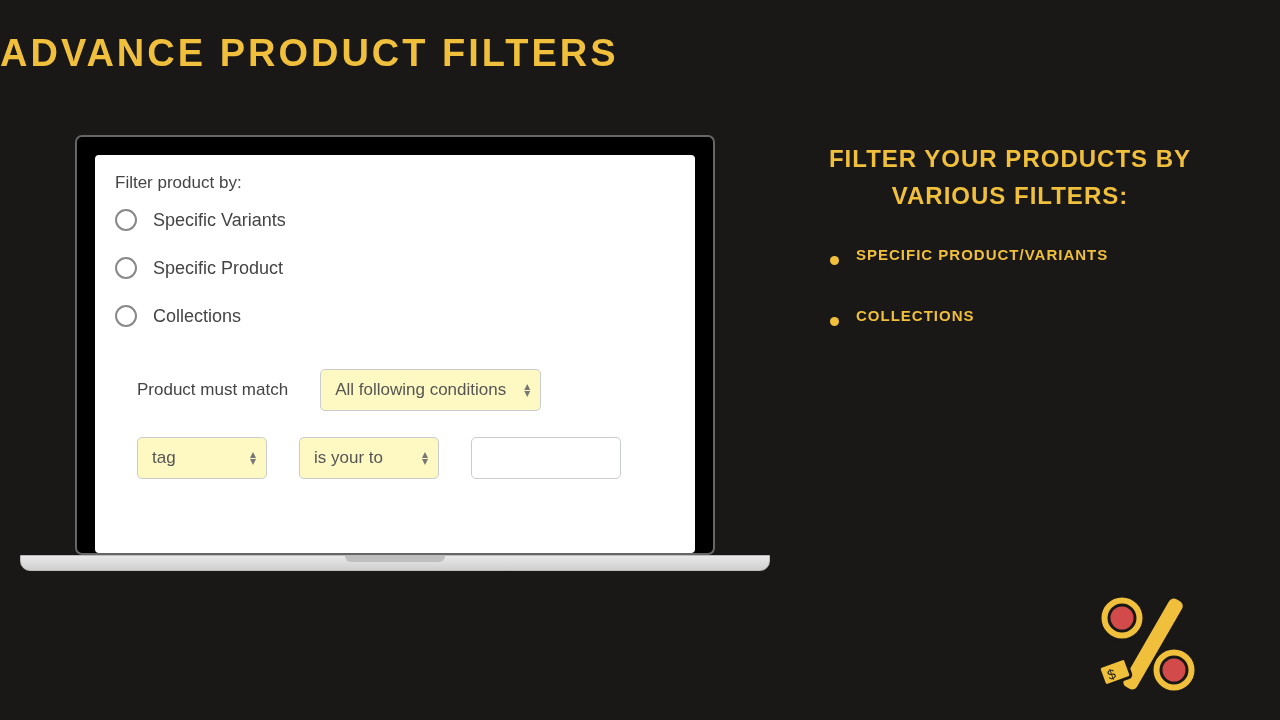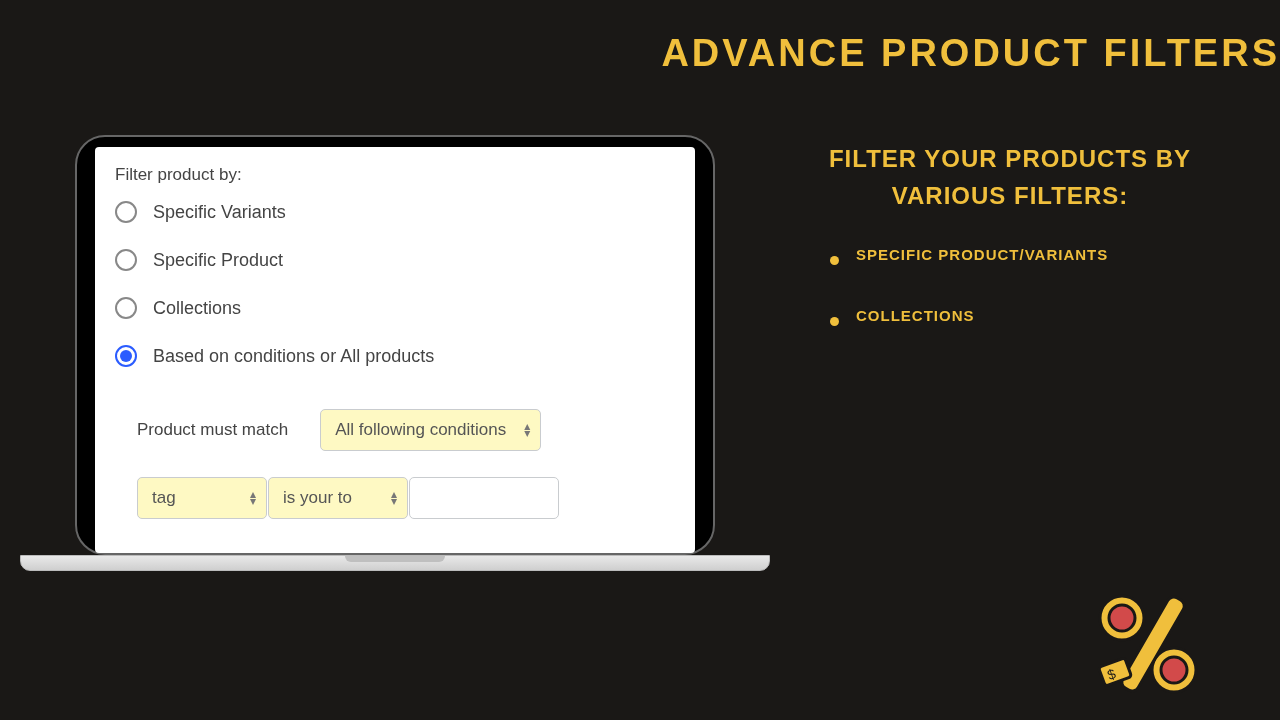--- a/index.html
+++ b/index.html
@@ -5,41 +5,41 @@
   *{box-sizing:border-box;margin:0;padding:0}
   body{
     width:1280px;height:720px;
     background:#1a1816;
     font-family:Arial,Helvetica,sans-serif;
     overflow:hidden;
     position:relative;
   }
   .page-title{
     width:100%;
-    text-align:right;
+    text-align:left;
     font-family:"Arial Black",Impact,sans-serif;
     font-weight:900;
     color:#f0bf3c;
     font-size:38px;
     letter-spacing:3px;
     padding-top:32px;
     text-transform:uppercase;
   }
   .content{
     display:flex;
     padding:60px 70px 0 20px;
   }
   
   .laptop-col{flex:0 0 720px;display:flex;flex-direction:column;align-items:center}
   .bezel{
     width:640px;height:420px;
     background:#000;
     border:2px solid #666;
-    border-radius:30px;
-    padding:10px 18px 0 18px;
+    border-radius:7px;
+    padding:18px 18px 0 18px;
   }
   .screen{
     background:#fff;
     width:100%;height:100%;
     border-radius:4px;
     font-size:18px;
     color:#333;
     padding:18px 20px;
     display:flex;flex-direction:column;
   }
@@ -70,21 +70,21 @@
     font-size:17px;color:#555;
     min-width:140px;
     background:#fef9c3;
     position:relative;
     cursor:pointer;
   }
   .select .updown{
     position:absolute;right:10px;top:50%;transform:translateY(-50%);
     font-size:12px;color:#777;line-height:7px;
   }
-  .cond-row{display:flex;align-items:center;gap:1px;margin-left:22px;margin-top:8px}
+  .cond-row{display:flex;align-items:center;gap:32px;margin-left:22px;margin-top:8px}
   .input-box{
     border:1px solid #c9cccf;border-radius:5px;
     width:150px;height:42px;background:#fff;
     padding:8px 12px;font-size:17px;color:#444;
   }
   
   .right-col{flex:1;color:#f0bf3c;padding-left:40px;padding-top:5px}
   .side-heading{
     font-family:"Arial Black",Impact,sans-serif;
     font-weight:900;font-size:24px;line-height:1.55;
@@ -125,24 +125,20 @@
           <span class="radio-label">Specific Variants</span>
         </div>
         <div class="radio-row">
           <span class="radio"></span>
           <span class="radio-label">Specific Product</span>
         </div>
         <div class="radio-row">
           <span class="radio"></span>
           <span class="radio-label">Collections</span>
         </div>
-        <div class="radio-row">
-          <span class="radio selected"></span>
-          <span class="radio-label">Based on conditions or All products</span>
-        </div>
 
         <div class="match-row">
           <span class="match-label">Product must match</span>
           <div class="select">
             <span>All following conditions</span>
             <span class="updown">▴<br>▾</span>
           </div>
         </div>
 
         <div class="cond-row">

